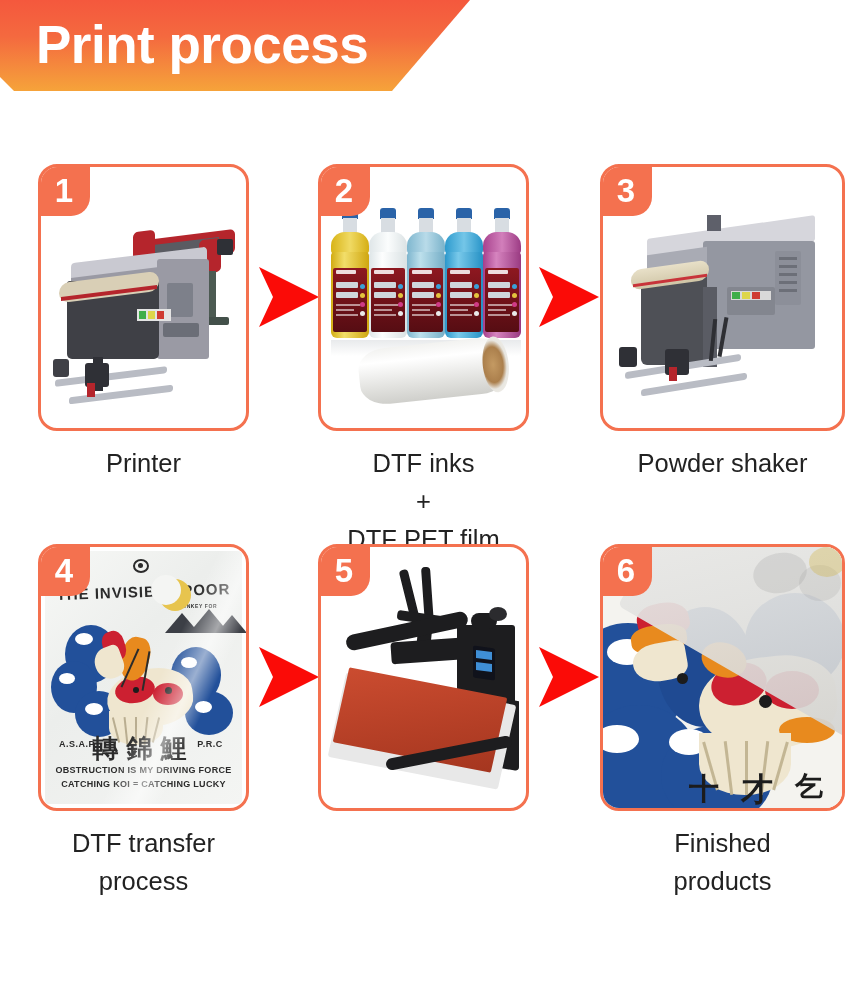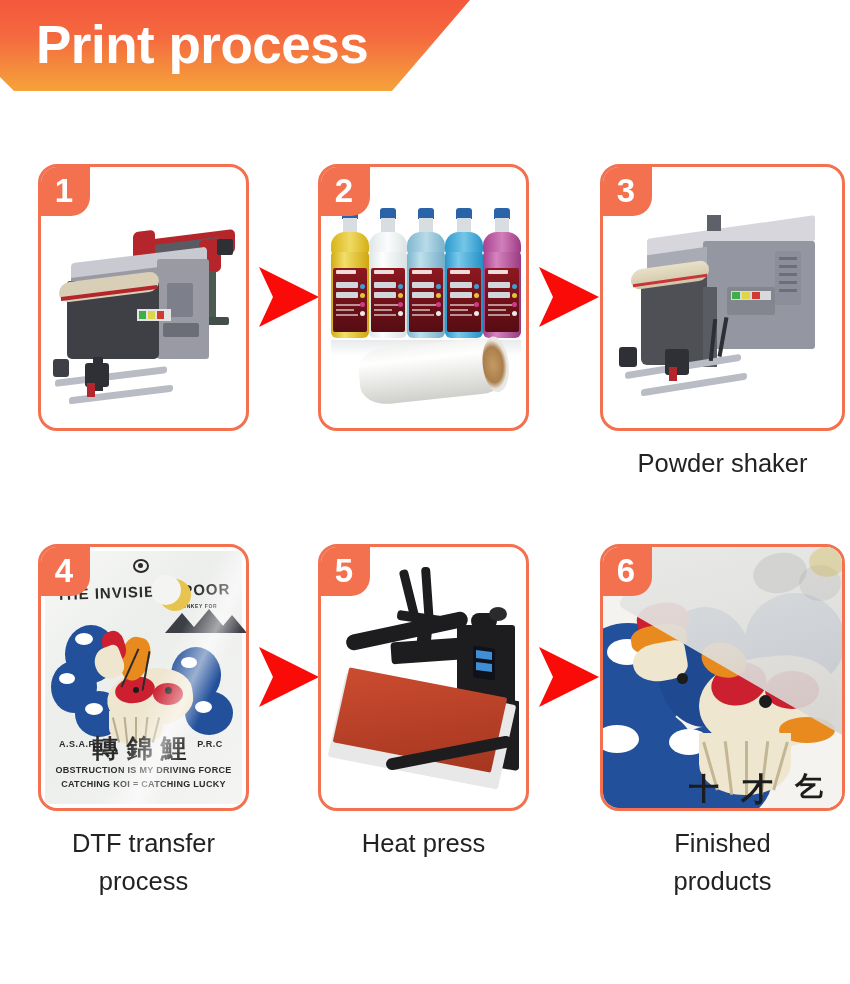--- a/index.html
+++ b/index.html
@@ -167,20 +167,21 @@
           <div class="pr-steel" style="left:14px; top:206px; width:112px; height:7px; transform:skewY(-7deg);"></div>
           <div class="pr-steel" style="left:28px; top:224px; width:104px; height:7px; transform:skewY(-7deg);"></div>
           <div class="pr-dark" style="left:12px; top:192px; width:16px; height:18px; border-radius:3px;"></div>
           <div class="pr-dark" style="left:52px; top:190px; width:10px; height:34px; background:#2f3036;"></div>
           <div class="pr-dark" style="left:44px; top:196px; width:24px; height:24px; background:#2f3036; border-radius:3px;"></div>
           <div class="pr-red" style="left:46px; top:216px; width:8px; height:14px;"></div>
         </div>
       </div>
       <div class="badge">1</div>
     </div>
+    <div class="caption" style="top:280px;">Printer</div>
   </div>
 
   <div class="arrow" style="left:257px; top:263px;">
     <svg viewBox="0 0 62 68" xmlns="http://www.w3.org/2000/svg">
       <path d="M2 4 L62 34 L2 64 L16 34 Z" fill="#fb0b07"></path>
     </svg>
   </div>
 
   <div class="cell" style="left:318px; top:164px; width:211px; height:267px;">
     <div class="card" style="width:211px; height:267px;">
@@ -282,20 +283,23 @@
                       background:linear-gradient(180deg, rgba(190,195,200,.35), rgba(255,255,255,0));"></div>
 
           <div class="film-roll" style="left:38px; top:176px; width:148px; height:56px; transform:rotate(-6deg);">
             <div class="roll-body"></div>
             <div class="roll-cap"></div>
           </div>
         </div>
       </div>
       <div class="badge">2</div>
     </div>
+    <div class="caption" style="top:280px;">DTF inks
++
+DTF PET film</div>
   </div>
 
   <div class="arrow" style="left:537px; top:263px;">
     <svg viewBox="0 0 62 68" xmlns="http://www.w3.org/2000/svg">
       <path d="M2 4 L62 34 L2 64 L16 34 Z" fill="#fb0b07"></path>
     </svg>
   </div>
 
   <div class="cell" style="left:600px; top:164px; width:245px; height:267px;">
     <div class="card" style="width:245px; height:267px;">
@@ -441,21 +445,20 @@
                       transform: skewY(11deg) skewX(-12deg);"></div>
           <div class="hp-pad" style="left:20px; top:134px; width:158px; height:78px; border-radius:2px;
                       transform: skewY(11deg) skewX(-12deg);
                       background:linear-gradient(160deg,#cb4c30,#a5361f);"></div>
 
           <div class="hp-dark" style="left:64px; top:200px; width:128px; height:12px; border-radius:6px; transform:rotate(-11deg);"></div>
         </div>
       </div>
       <div class="badge">5</div>
     </div>
-    <div class="caption" style="top:280px;">Heat press</div>
   </div>
 
   <div class="arrow" style="left:537px; top:643px;">
     <svg viewBox="0 0 62 68" xmlns="http://www.w3.org/2000/svg">
       <path d="M2 4 L62 34 L2 64 L16 34 Z" fill="#fb0b07"></path>
     </svg>
   </div>
 
   <div class="cell" style="left:600px; top:544px; width:245px; height:267px;">
     <div class="card" style="width:245px; height:267px;">

